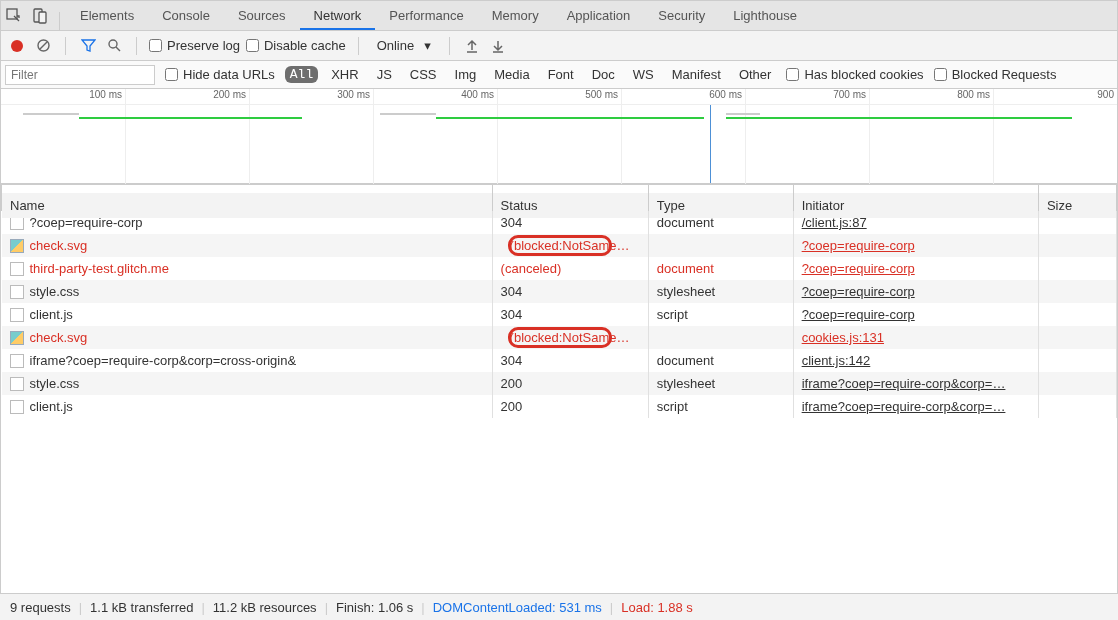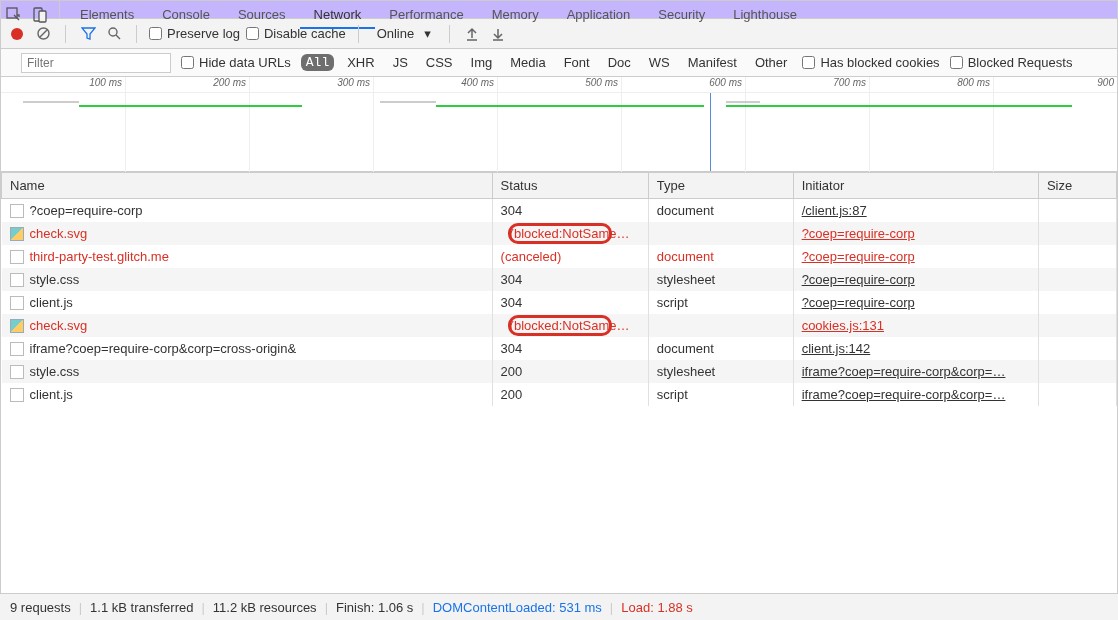--- a/index.html
+++ b/index.html
@@ -1,46 +1,46 @@
 <!DOCTYPE html>
 <html><head>
 <meta charset="utf-8">
 <style>
 * { box-sizing: border-box; margin: 0; padding: 0; font-family: -apple-system, "Segoe UI", Helvetica, Arial, sans-serif; }
 body { width: 1118px; height: 620px; background: #fff; font-size: 13px; color: #333; overflow: hidden; border: 1px solid #ccc; }
-.topbar { display: flex; align-items: flex-start; height: 18px; border-bottom: 1px solid #ccc; background: #c4b5fd; }
+.topbar { display: flex; align-items: flex-end; height: 30px; border-bottom: 1px solid #ccc; background: #e5e5e5; }
 .topbar .icon-btn { width: 26px; height: 28px; display: flex; align-items: center; justify-content: center; color: #555; cursor: pointer; }
 .vsep { width: 1px; height: 18px; background: #ccc; margin: 0 6px; }
 .tabs { display: flex; height: 28px; }
 .tab { padding: 6px 14px 0; color: #555; cursor: pointer; font-size: 13px; }
 .tab.active { color: #333; border-bottom: 2px solid #1a73e8; }
 .toolbar { display: flex; align-items: center; height: 30px; border-bottom: 1px solid #ccc; background: #f3f3f3; padding: 0 6px; gap: 6px; }
 .rec-dot { width: 12px; height: 12px; border-radius: 50%; background: #d93025; }
 .tb-icon { width: 20px; height: 20px; display: flex; align-items: center; justify-content: center; color: #666; cursor: pointer; }
 .tb-icon.blue { color: #1a73e8; }
 .checkbox-label { display: flex; align-items: center; gap: 5px; color: #333; font-size: 13px; }
 .checkbox-label input { width: 13px; height: 13px; }
 .throttle { display: flex; align-items: center; gap: 10px; padding: 0 6px; font-size: 13px; color: #333; }
-.filterbar { display: flex; align-items: center; height: 28px; border-bottom: 1px solid #ccc; background: #fafafa; padding: 0 20px; gap: 10px; white-space: nowrap; overflow: hidden; }
+.filterbar { display: flex; align-items: center; height: 28px; border-bottom: 1px solid #ccc; background: #fafafa; padding: 0 4px; gap: 10px; white-space: nowrap; overflow: hidden; }
 .filter-input { width: 150px; height: 20px; border: 1px solid #ccc; padding: 0 5px; font-size: 12px; background: #fff; }
 .type-filters { display: flex; align-items: center; gap: 8px; font-size: 13px; }
 .type-filter { cursor: pointer; padding: 1px 5px; border-radius: 6px; }
 .type-filter.active { background: #6e6e6e; color: #fff; font-family: Liberation Mono, monospace; }
-.timeline { height: 95px; border-bottom: 1px solid #ccc; position: relative; background: #fff; font-style: italic; }
+.timeline { height: 95px; border-bottom: 1px solid #ccc; position: relative; background: #fff; }
 .timeline-ticks { position: relative; height: 16px; border-bottom: 1px solid #eee; }
 .tick { position: absolute; top: 0; font-size: 10px; color: #666; transform: translateX(-100%); padding-right: 3px; }
 .tick-line { position: absolute; top: 0; width: 1px; height: 95px; background: #eee; }
 .timeline-body { position: relative; height: 78px; }
 .tl-bar { position: absolute; height: 2px; }
 .tl-gray { background: #ccc; top: 8px; }
 .tl-green { background: #2ecc40; top: 12px; }
 .vline-blue { position: absolute; top: 0; bottom: 0; width: 1px; background: #4d90d6; }
 .table-wrap { height: 369px; overflow: auto; }
 .net-table { width: 100%; border-collapse: collapse; table-layout: fixed; }
-.net-table th { text-align: left; font-weight: 400; padding: 5px 8px; border: 1px solid #ccc; background: #f3f3f3; font-size: 13px; position: sticky; top: 0; }
+.net-table th { text-align: left; font-weight: 400; padding: 5px 8px; border: 1px solid #ccc; background: #f3f3f3; font-size: 13px; position: sticky; top: 8px; }
 .net-table td { padding: 4px 8px; border-right: 1px solid #e0e0e0; font-size: 13px; white-space: nowrap; overflow: hidden; text-overflow: ellipsis; }
 .net-table tr:nth-child(even) td { background: #f5f5f5; }
 .net-table tr:nth-child(odd) td { background: #fff; }
 .name-cell { display: flex; align-items: center; gap: 6px; }
 .file-icon { width: 14px; height: 14px; display: inline-flex; align-items: center; justify-content: center; flex-shrink: 0; }
 .file-icon.doc { border: 1px solid #bbb; background: #fff; }
 .file-icon.img { background: linear-gradient(135deg,#7cc 50%,#fc6 50%); border: 1px solid #9ab; }
 .red-text { color: #d93025; }
 .link-underline { text-decoration: underline; cursor: pointer; }
 .status-highlight { position: relative; margin-left: 9px; }

